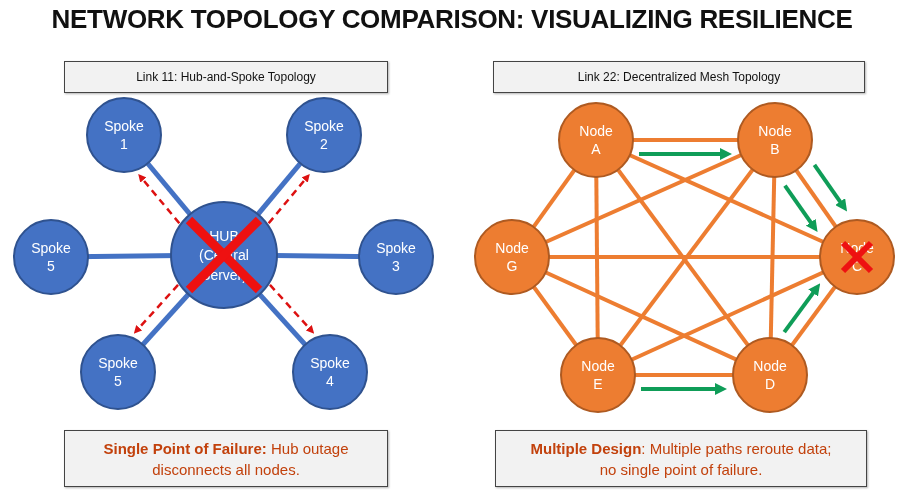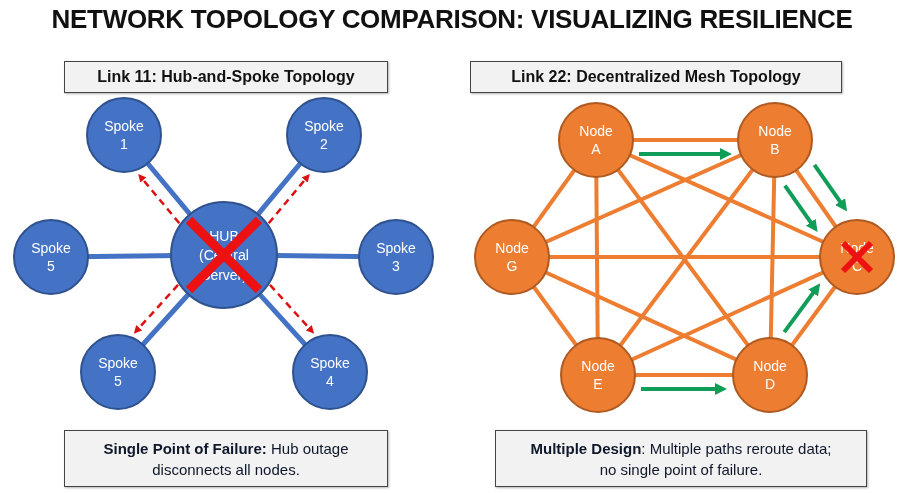--- a/index.html
+++ b/index.html
@@ -1,21 +1,21 @@
 <!DOCTYPE html>
 <html><head>
 <meta charset="utf-8">
 <style>
   html, body { margin:0; padding:0; background:#ffffff; }
   body { width:904px; height:493px; position:relative; overflow:hidden; font-family:"Liberation Sans", sans-serif; }
   .title { position:absolute; left:0; top:4px; width:904px; text-align:center; font-size:26px; font-weight:bold; color:#111; letter-spacing:-0.3px; }
-  .panel-title { position:absolute; top:61px; height:30px; line-height:30px; background:#f2f2f2; border:1px solid #444; box-shadow:1px 1px 2px rgba(0,0,0,0.3); font-size:16px; font-weight:bold; color:#111; text-align:center; }
+  .panel-title { position:absolute; top:61px; height:30px; line-height:30px; background:#f2f2f2; border:1px solid #444; box-shadow:1px 1px 2px rgba(0,0,0,0.3); font-size:12px; font-weight:normal; color:#111; text-align:center; }
   #pt-left { left:64px; width:322px; }
-  #pt-right { left:470px; width:370px; }
-  .caption { position:absolute; top:430px; height:55px; background:#f2f2f2; border:1px solid #444; box-shadow:1px 1px 2px rgba(0,0,0,0.3); font-size:15px; color:#0f172a; text-align:center; display:flex; align-items:center; justify-content:center; line-height:21px; }
+  #pt-right { left:493px; width:370px; }
+  .caption { position:absolute; top:430px; height:55px; background:#f2f2f2; border:1px solid #444; box-shadow:1px 1px 2px rgba(0,0,0,0.3); font-size:15px; color:#c2410c; text-align:center; display:flex; align-items:center; justify-content:center; line-height:21px; }
   #cap-left { left:64px; width:322px; }
   #cap-right { left:495px; width:370px; }
   .caption b { font-weight:bold; }
   svg#diagram { position:absolute; left:0; top:0; }
   .nlabel { font-family:"Liberation Sans", sans-serif; font-size:14px; fill:#ffffff; text-anchor:middle; }
 </style>
 </head>
 <body>
 
 <div class="title">NETWORK TOPOLOGY COMPARISON: VISUALIZING RESILIENCE</div>

